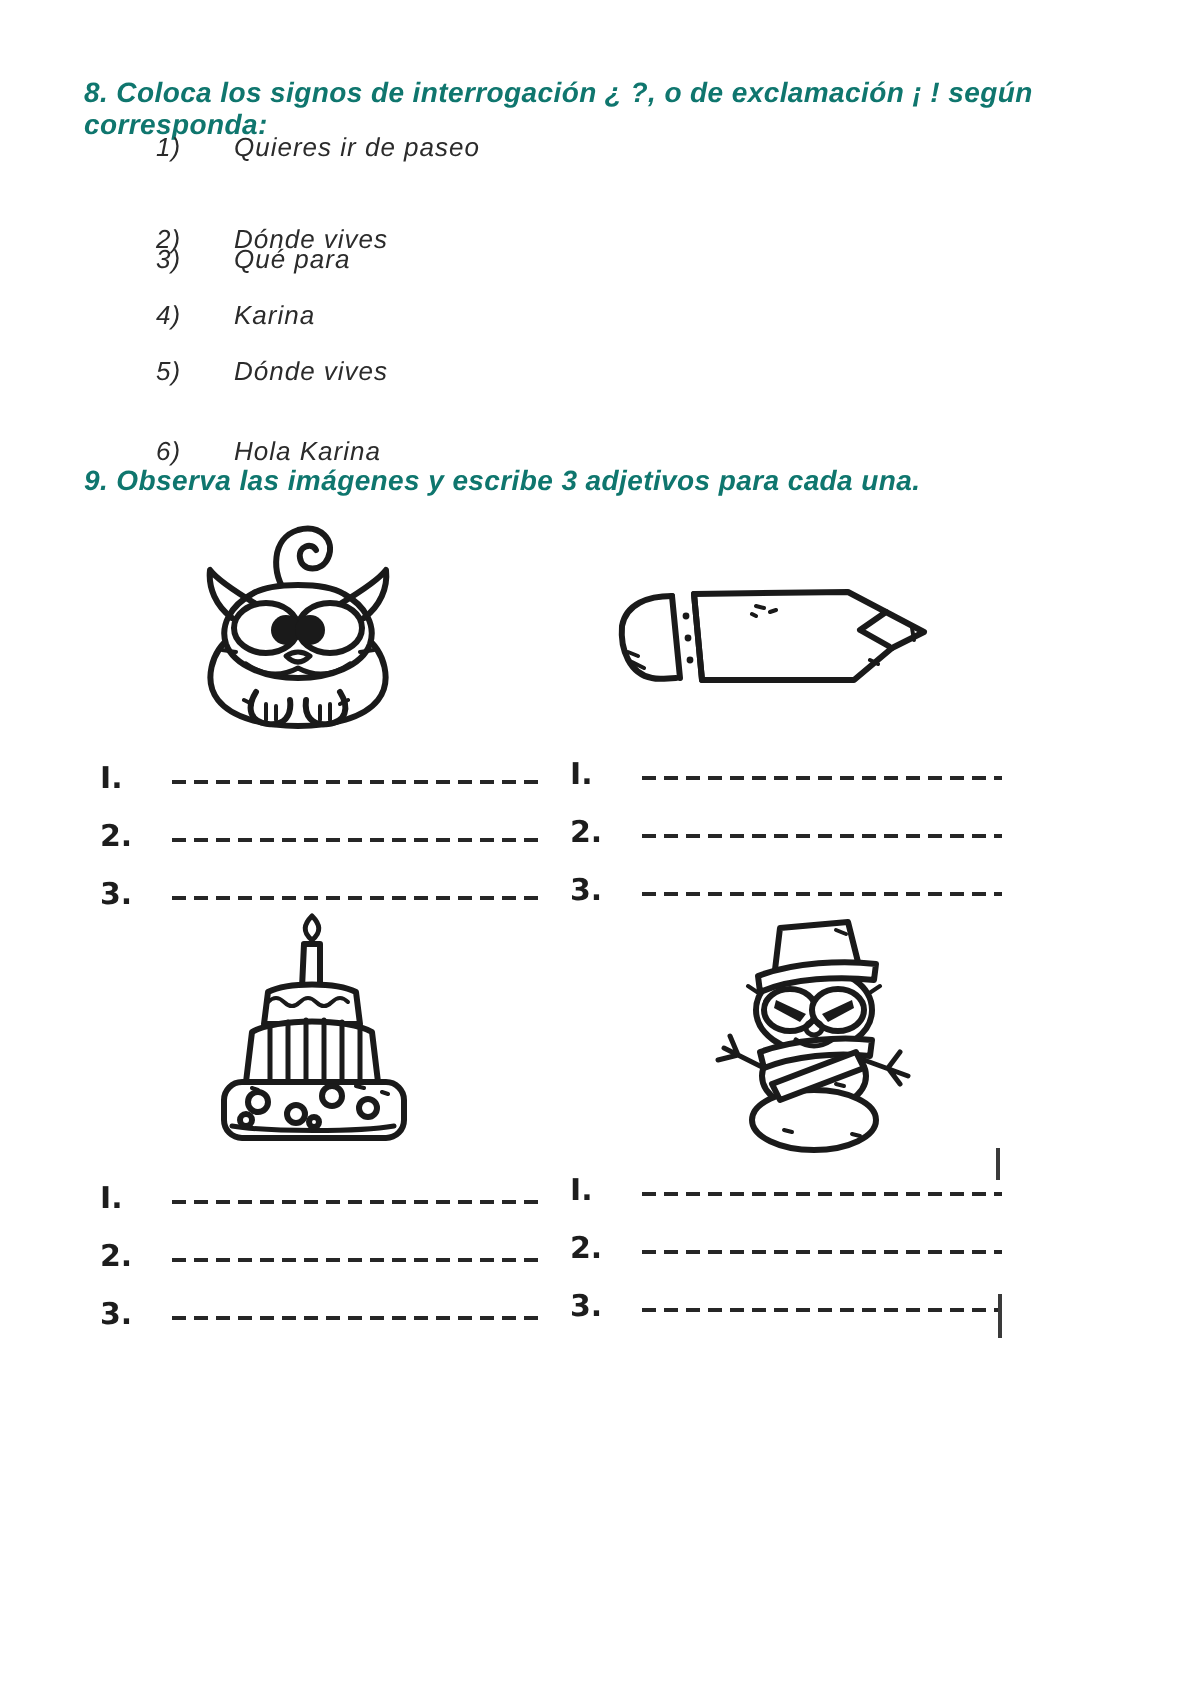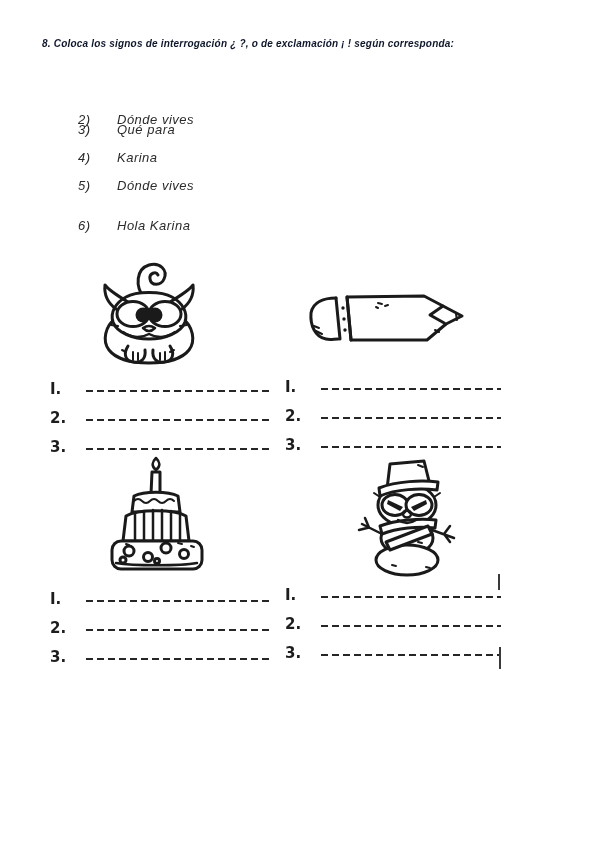--- a/index.html
+++ b/index.html
@@ -1,19 +1,19 @@
 <!DOCTYPE html>
 <html><head>
 <meta charset="utf-8">
 <style>
   html,body{margin:0;padding:0;background:#ffffff;}
   .page{position:relative;width:600px;height:849px;background:#ffffff;overflow:hidden;
         font-family:"Liberation Sans",sans-serif;color:#1f1f1f;}
-  .heading{position:absolute;left:42px;width:545px;font-size:10px;font-weight:bold;
-           font-style:italic;letter-spacing:0.2px;color:#0f172a;}
+  .heading{position:absolute;left:42px;width:545px;font-size:14px;font-weight:bold;
+           font-style:italic;letter-spacing:0.2px;color:#0f766e;}
   .q-item{position:absolute;left:78px;font-style:italic;font-size:13px;
           letter-spacing:0.5px;color:#2b2b2b;}
   .q-num{display:inline-block;width:39px;}
   .answers{position:absolute;}
   .arow{display:flex;align-items:flex-end;height:29px;}
   .anum{width:36px;font-family:"DejaVu Sans",sans-serif;font-weight:700;
         font-size:15px;color:#1d1d1d;line-height:1;}
   .aline{flex:0 0 185px;height:2.5px;margin-bottom:5px;
          background:repeating-linear-gradient(90deg,#262626 0 7px,transparent 7px 11px);}
   .answers.right .aline{flex-basis:180px;}
@@ -21,36 +21,40 @@
   .stray{position:absolute;width:1.5px;background:#3a3a3a;}
   svg *{vector-effect:non-scaling-stroke;}
 </style>
 </head>
 <body>
 
 <div class="page">
 
   <div class="heading" style="top:38px">8. Coloca los signos de interrogación ¿ ?, o de exclamación ¡ ! según corresponda:</div>
 
+  <div class="q-item" style="top:66px">
+    <span class="q-num">1)</span><span>Quieres ir de paseo</span>
+  </div>
   <div class="q-item" style="top:112px">
     <span class="q-num">2)</span><span>Dónde vives</span>
   </div>
   <div class="q-item" style="top:122px">
     <span class="q-num">3)</span><span>Qué para</span>
   </div>
   <div class="q-item" style="top:150px">
     <span class="q-num">4)</span><span>Karina</span>
   </div>
   <div class="q-item" style="top:178px">
     <span class="q-num">5)</span><span>Dónde vives</span>
   </div>
   <div class="q-item" style="top:218px">
     <span class="q-num">6)</span><span>Hola Karina</span>
   </div>
 
+  <div class="heading" style="top:232px">9. Observa las imágenes y escribe 3 adjetivos para cada una.</div>
 
   <svg class="drawing" style="left:92px;top:258px" width="114" height="110" viewBox="0 0 114 110">
     <g fill="none" stroke="#1a1a1a" stroke-width="3" stroke-linecap="round" stroke-linejoin="round">
       <path d="M52,40 C43,28 44,11 57,7 C68,4 76,12 72,21 C69,28 59,28 58,21 C57,15 64,13 66,17"></path>
       <path d="M24,60 C13,68 10,83 17,92 C24,101 40,105 57,105 C74,105 90,101 97,92 C104,83 101,68 90,60" fill="#fff"></path>
       <path d="M36,88 C31,96 33,103 42,104 C50,105 54,100 53,92" fill="#fff"></path>
       <path d="M61,92 C60,100 64,105 72,104 C81,103 83,96 78,88" fill="#fff"></path>
       <path d="M34,39 C44,33 70,33 80,39 C91,45 96,55 93,64 C89,75 73,81 57,81 C41,81 25,75 21,64 C18,55 23,45 34,39 Z" fill="#fff"></path>
       <path d="M36,44 C26,38 16,31 13,27 C12,36 16,45 24,51"></path>
       <path d="M78,44 C88,38 98,31 101,27 C102,36 98,45 90,51"></path>

